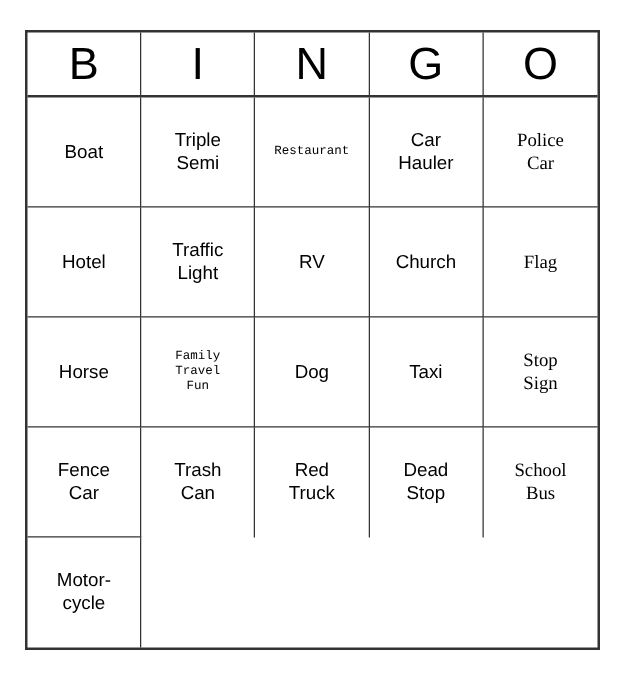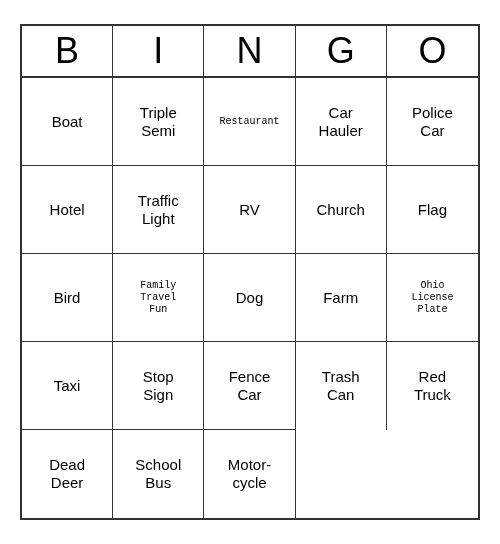--- a/index.html
+++ b/index.html
@@ -43,20 +43,21 @@
       display: flex;
       align-items: center;
       justify-content: center;
       min-height: 88px;
       padding: 4px;
       font-size: 15px;
       line-height: 1.2;
     }
     .bingo-cell:nth-child(5n) {
       border-right: none;
+      font-family: Liberation Serif, serif;
     }
     .bingo-cell:nth-last-child(-n+5) {
       border-bottom: none;
     }
     .cell-text {
       display: block;
       text-align: center;
       white-space: pre-line;
     }
     .small-text {
@@ -104,37 +105,29 @@
       <div class="bingo-cell">
         <span class="cell-text">RV</span>
       </div>
       <div class="bingo-cell">
         <span class="cell-text">Church</span>
       </div>
       <div class="bingo-cell">
         <span class="cell-text">Flag</span>
       </div>
       <div class="bingo-cell">
-        <span class="cell-text">Bird</span>
+        <span class="cell-text">Horse</span>
       </div>
       <div class="bingo-cell">
         <span class="cell-text small-text">Family
 Travel
 Fun</span>
       </div>
       <div class="bingo-cell">
         <span class="cell-text">Dog</span>
-      </div>
-      <div class="bingo-cell">
-        <span class="cell-text">Farm</span>
-      </div>
-      <div class="bingo-cell">
-        <span class="cell-text small-text">Ohio
-License
-Plate</span>
       </div>
       <div class="bingo-cell">
         <span class="cell-text">Taxi</span>
       </div>
       <div class="bingo-cell">
         <span class="cell-text">Stop
 Sign</span>
       </div>
       <div class="bingo-cell">
         <span class="cell-text">Fence
@@ -143,21 +136,21 @@
       <div class="bingo-cell">
         <span class="cell-text">Trash
 Can</span>
       </div>
       <div class="bingo-cell">
         <span class="cell-text">Red
 Truck</span>
       </div>
       <div class="bingo-cell">
         <span class="cell-text">Dead
-Deer</span>
+Stop</span>
       </div>
       <div class="bingo-cell">
         <span class="cell-text">School
 Bus</span>
       </div>
       <div class="bingo-cell">
         <span class="cell-text">Motor-
 cycle</span>
       </div>
     </div>

